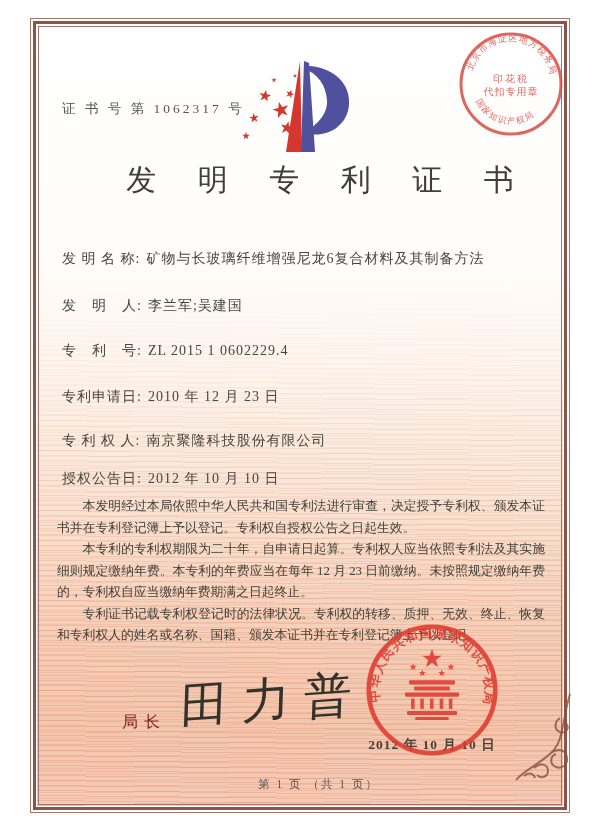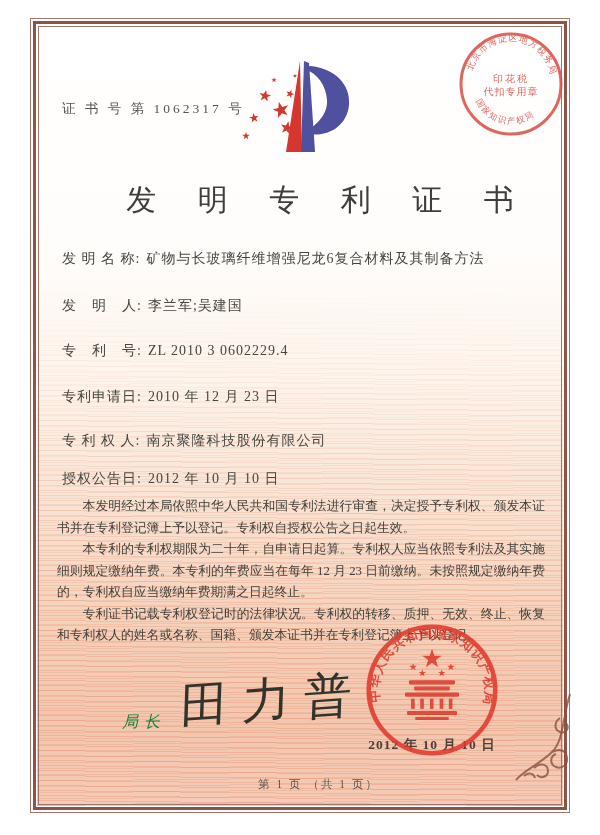--- a/index.html
+++ b/index.html
@@ -21,29 +21,29 @@
   .guilloche{position:absolute;left:37px;top:25px;right:37px;bottom:29px;z-index:2;
     background:
       repeating-linear-gradient(0.6deg, rgba(224,128,92,0.30) 0 1px, transparent 1px 5px),
       repeating-linear-gradient(-0.6deg, rgba(224,128,92,0.22) 0 1px, transparent 1px 6px);
     -webkit-mask-image:linear-gradient(to bottom,transparent 0%,transparent 34%,rgba(0,0,0,.45) 55%,rgba(0,0,0,.85) 75%,#000 100%);
     mask-image:linear-gradient(to bottom,transparent 0%,transparent 34%,rgba(0,0,0,.45) 55%,rgba(0,0,0,.85) 75%,#000 100%);}
   
   .content{position:absolute;inset:0;z-index:4;}
   .cert-no{position:absolute;left:62px;top:76px;font-size:13.5px;letter-spacing:3px;color:#555550;margin-top:24px;}
   .logo{position:absolute;left:238px;top:56px;}
-  .title{position:absolute;left:0;right:0;top:180px;text-align:center;
+  .title{position:absolute;left:0;right:0;top:160px;text-align:center;
     font-size:30px;letter-spacing:17px;text-indent:17px;color:#3e3e3a;font-weight:500;padding-left:40px;}
   .field{position:absolute;left:62px;font-size:14px;color:#46463f;letter-spacing:1px;white-space:nowrap;}
   .f0{top:250px}.f1{top:297px}.f2{top:342px}.f3{top:388px}.f4{top:432px}.f5{top:470px}
   .field .val{margin-left:6px;text-align:center;}
   .body-text{position:absolute;left:57px;width:488px;top:496px;color:#413f38;
     font-size:12.8px;line-height:21.5px;text-align:justify;}
   .body-text p{margin:0;text-indent:2em;font-family:Liberation Serif, serif;}
-  .sig-label{position:absolute;left:122px;top:712px;font-size:16px;letter-spacing:6px;color:#15803d;font-style:italic;}
+  .sig-label{position:absolute;left:122px;top:712px;font-size:16px;letter-spacing:6px;color:#7f1d1d;}
   .sig-name{position:absolute;left:180px;top:668px;font-size:48px;color:#33332b;
     letter-spacing:14px;transform:rotate(-4deg) skewX(-6deg);
     font-family:"DejaVu Sans",sans-serif;font-weight:500;}
   .seal-date{position:absolute;left:352px;top:736px;width:160px;text-align:center;
     font-size:13.5px;font-weight:600;color:#4c413a;letter-spacing:1px;}
   .footer{position:absolute;left:0;right:0;top:777px;text-align:center;
     font-size:11.5px;letter-spacing:2px;color:#5d544e;margin-left:37px;}
   .stamp-tax{position:absolute;left:455px;top:28px;z-index:5;}
   .seal-main{position:absolute;left:358px;top:616px;z-index:5;}
   .flourish{position:absolute;left:512px;top:690px;z-index:4;}
@@ -101,21 +101,21 @@
 
     <div class="title">发 明 专 利 证 书</div>
 
     <div class="field f0">
       <span>发 明 名 称:</span><span class="val">矿物与长玻璃纤维增强尼龙6复合材料及其制备方法</span>
     </div>
     <div class="field f1">
       <span>发　明　人:</span><span class="val">李兰军;吴建国</span>
     </div>
     <div class="field f2">
-      <span>专　利　号:</span><span class="val">ZL 2010 3 0602229.4</span>
+      <span>专　利　号:</span><span class="val">ZL 2015 1 0602229.4</span>
     </div>
     <div class="field f3">
       <span>专利申请日:</span><span class="val">2010 年 12 月 23 日</span>
     </div>
     <div class="field f4">
       <span>专 利 权 人:</span><span class="val">南京聚隆科技股份有限公司</span>
     </div>
     <div class="field f5">
       <span>授权公告日:</span><span class="val">2012 年 10 月 10 日</span>
     </div>

